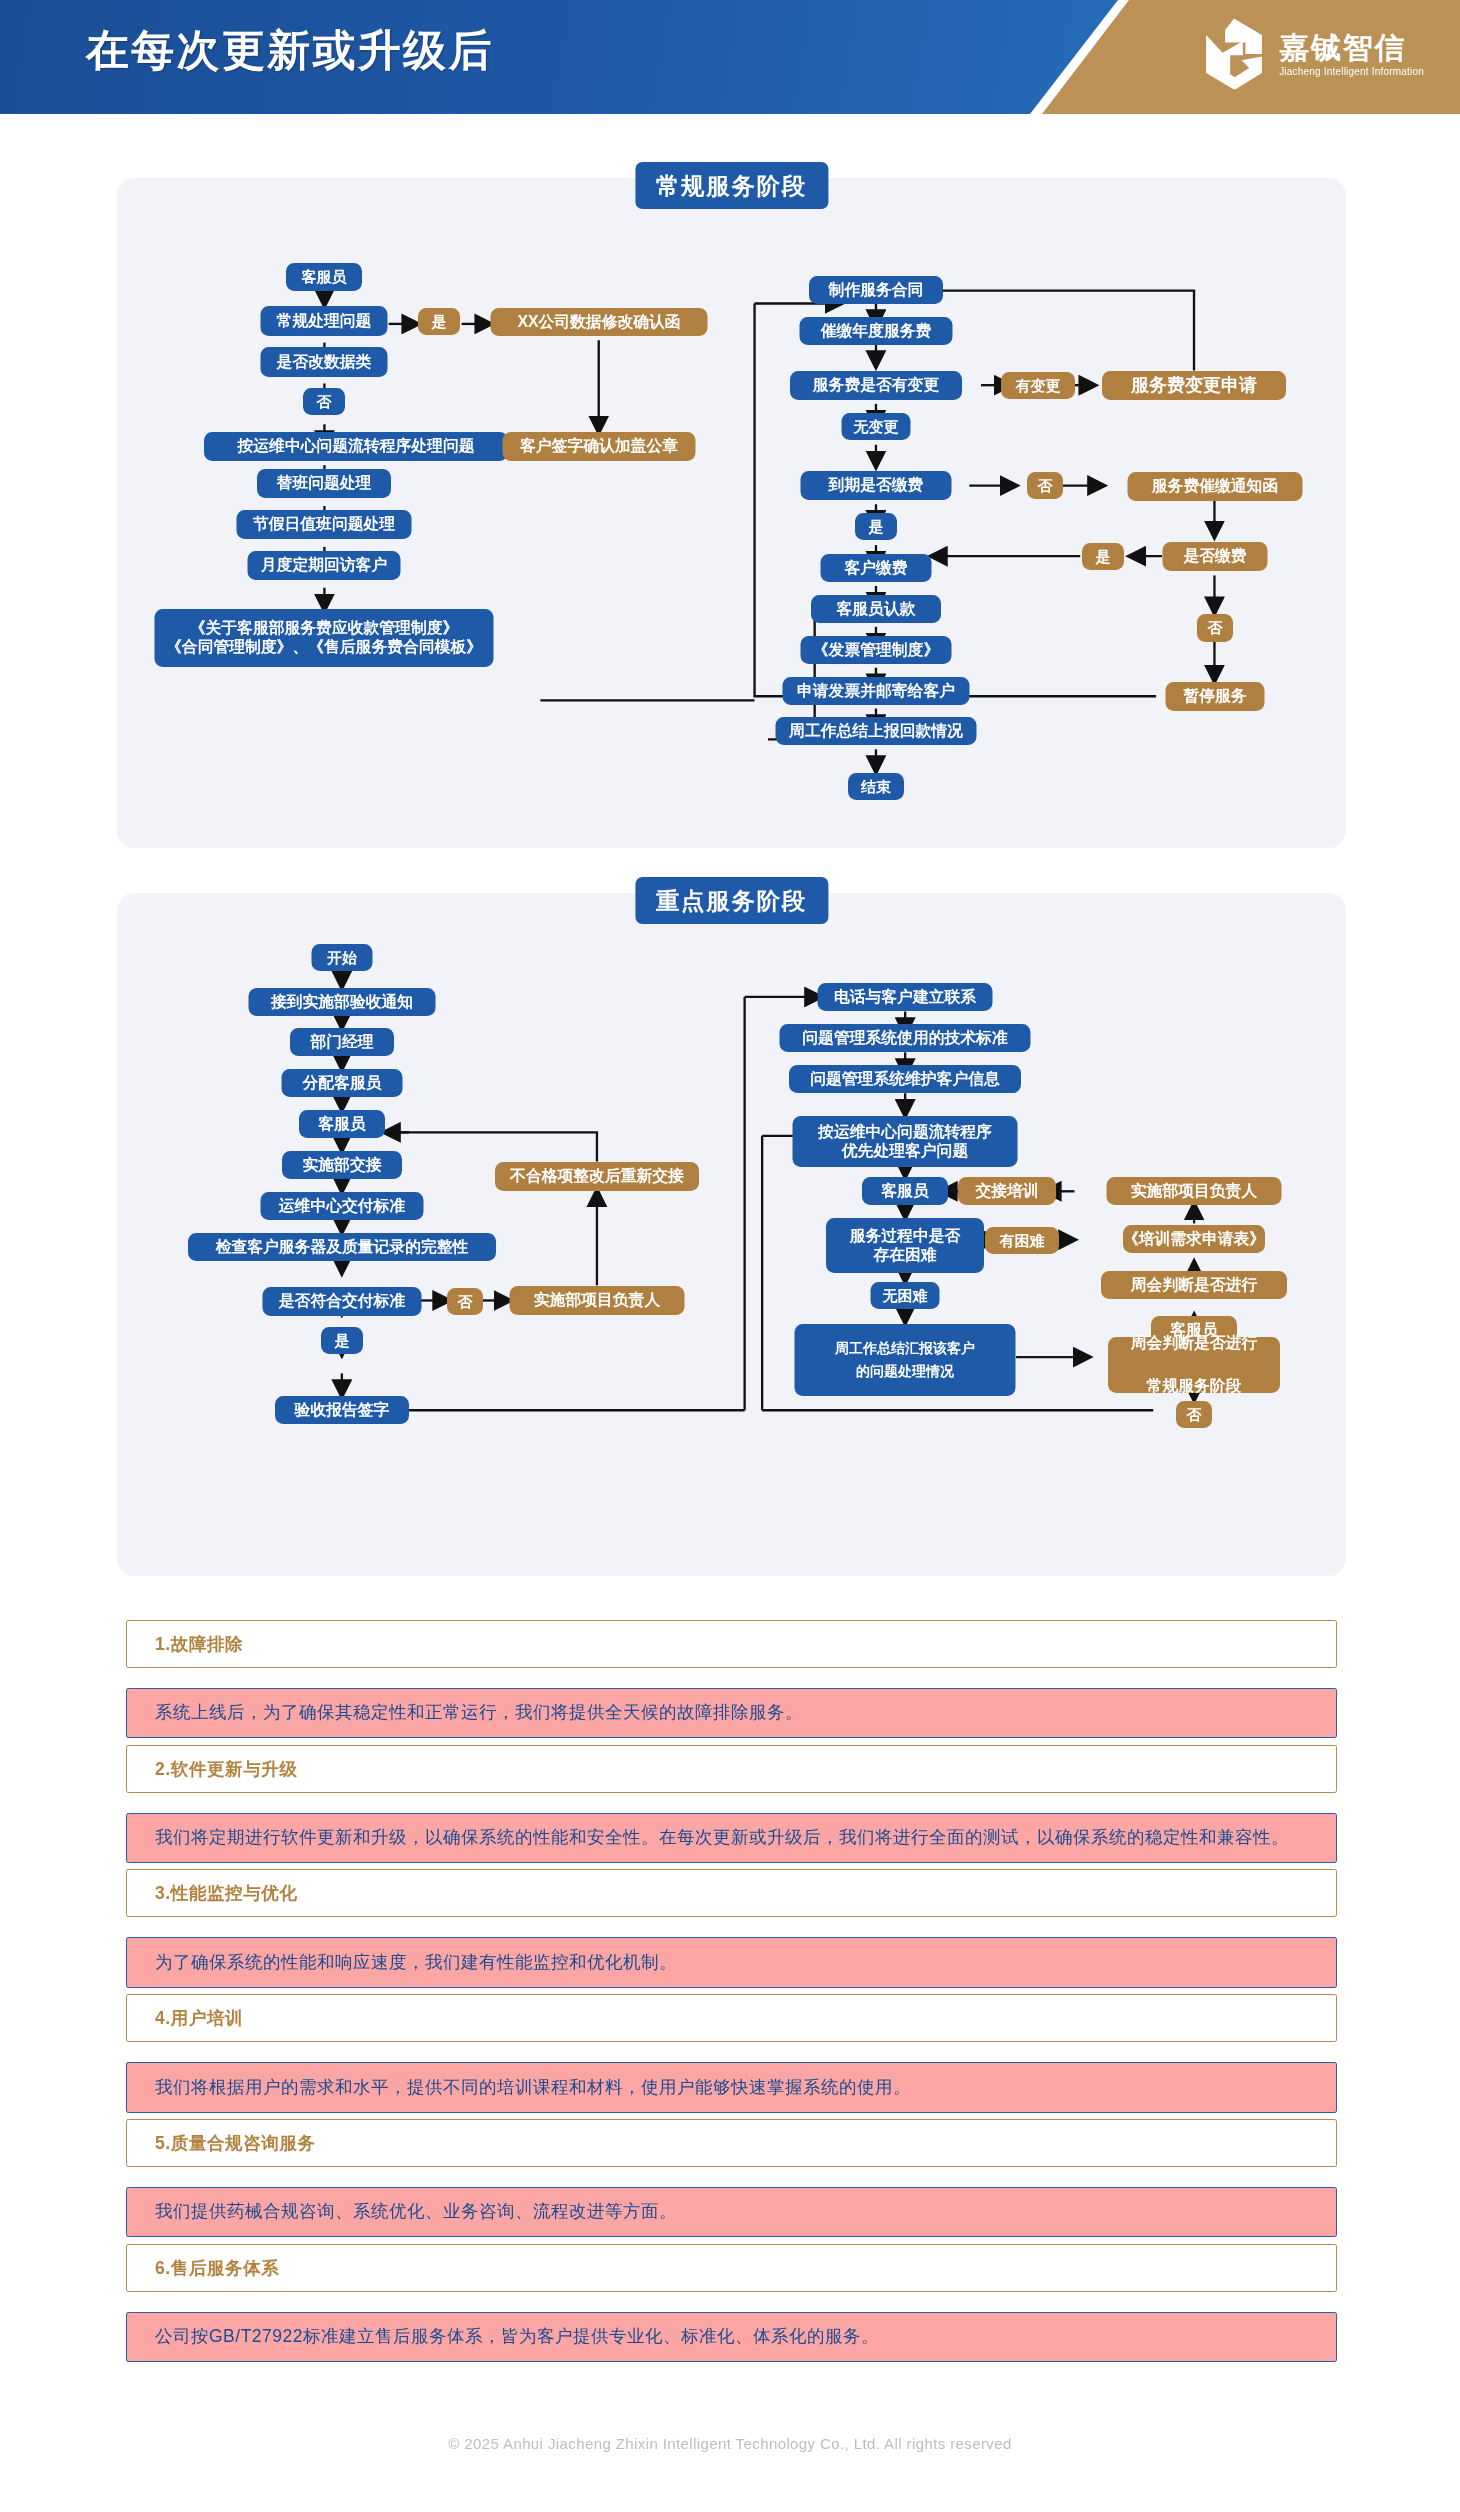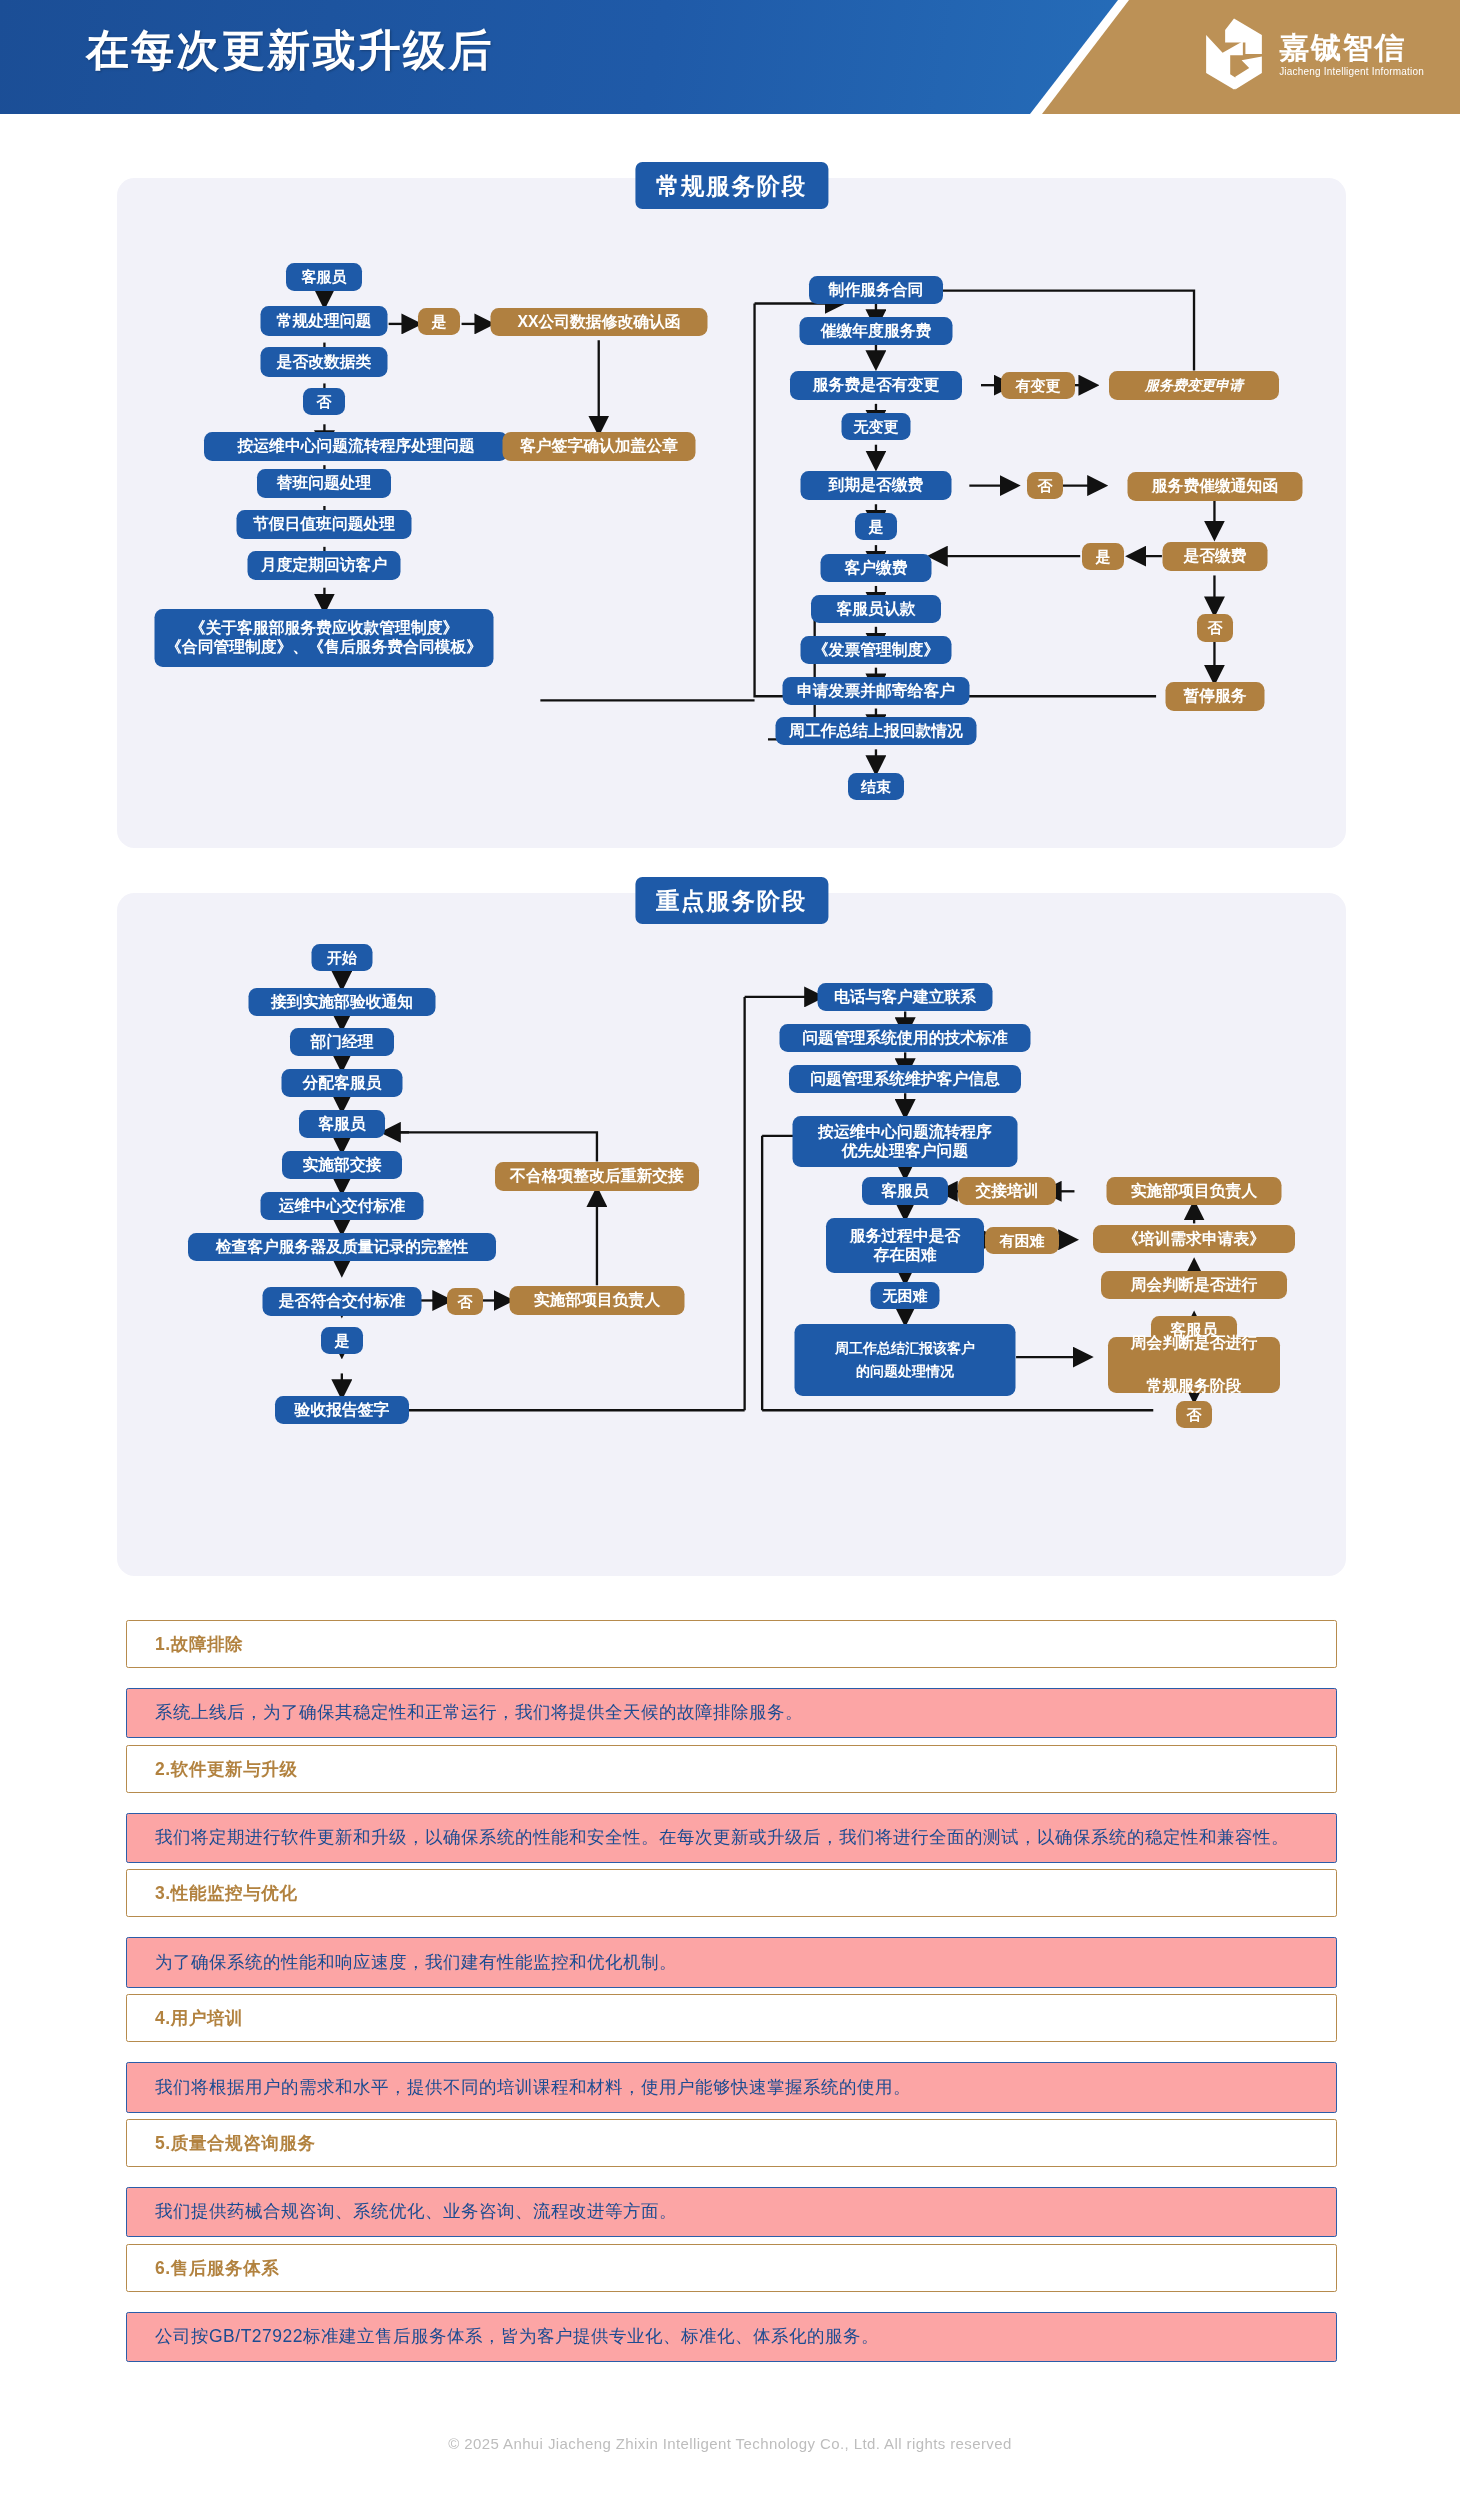--- a/index.html
+++ b/index.html
@@ -179,21 +179,21 @@
   <div class="node n-blue" style="left:207px; top:373px; width:153px; height:29px; font-size:15.8px;">月度定期回访客户</div>
   <div class="node n-blue" style="left:207px; top:431px; width:339px; height:58px; font-size:15.8px; flex-direction:column;">
     <span>《关于客服部服务费应收款管理制度》</span>
     <span>《合同管理制度》、《售后服务费合同模板》</span>
   </div>
 
   <div class="node n-blue" style="left:759px; top:98px; width:134px; height:28px; font-size:15.8px;">制作服务合同</div>
   <div class="node n-blue" style="left:759px; top:139px; width:153px; height:28px; font-size:15.8px;">催缴年度服务费</div>
   <div class="node n-blue" style="left:759px; top:193px; width:172px; height:29px; font-size:15.8px;">服务费是否有变更</div>
   <div class="node n-gold" style="left:921px; top:194px; width:74px; height:27px; font-size:15px;">有变更</div>
-  <div class="node n-gold" style="left:1077px; top:193px; width:170px; height:29px; font-size:14px;font-style:italic;">服务费变更申请</div>
+  <div class="node n-gold" style="left:1077px; top:193px; width:184px; height:29px; font-size:18px;">服务费变更申请</div>
   <div class="node n-blue" style="left:759px; top:235px; width:69px; height:27px; font-size:15px;">无变更</div>
   <div class="node n-blue" style="left:759px; top:293px; width:151px; height:29px; font-size:15.8px;">到期是否缴费</div>
   <div class="node n-gold" style="left:928px; top:294px; width:36px;  height:27px; font-size:15px;">否</div>
   <div class="node n-gold" style="left:1098px; top:294px; width:175px; height:29px; font-size:15.8px;">服务费催缴通知函</div>
   <div class="node n-blue" style="left:759px; top:335px; width:42px;  height:27px; font-size:15px;">是</div>
   <div class="node n-blue" style="left:759px; top:376px; width:111px; height:28px; font-size:15.8px;">客户缴费</div>
   <div class="node n-blue" style="left:759px; top:417px; width:130px; height:28px; font-size:15.8px;">客服员认款</div>
   <div class="node n-gold" style="left:986px; top:365px; width:42px;  height:27px; font-size:15px;">是</div>
   <div class="node n-gold" style="left:1098px; top:364px; width:105px; height:29px; font-size:15.8px;">是否缴费</div>
   <div class="node n-blue" style="left:759px; top:458px; width:151px; height:28px; font-size:15.8px;">《发票管理制度》</div>
@@ -282,21 +282,21 @@
   <div class="node n-blue" style="left:788px; top:90px; width:175px; height:28px; font-size:15.8px;">电话与客户建立联系</div>
   <div class="node n-blue" style="left:788px; top:131px; width:251px; height:28px; font-size:15.8px;">问题管理系统使用的技术标准</div>
   <div class="node n-blue" style="left:788px; top:172px; width:232px; height:28px; font-size:15.8px;">问题管理系统维护客户信息</div>
   <div class="node n-blue" style="left:788px; top:223px; width:225px; height:51px; font-size:15.8px; flex-direction:column;">
     <span>按运维中心问题流转程序</span>
     <span>优先处理客户问题</span>
   </div>
   <div class="node n-blue" style="left:788px; top:284px; width:86px; height:28px; font-size:15.8px;">客服员</div>
   <div class="node n-gold" style="left:890px; top:284px; width:98px; height:28px; font-size:15.8px;">交接培训</div>
   <div class="node n-gold" style="left:1077px; top:284px; width:175px; height:28px; font-size:15.8px;">实施部项目负责人</div>
-  <div class="node n-gold" style="left:1077px; top:332px; width:202px; height:28px; font-size:15.8px;">《培训需求申请表》</div>
+  <div class="node n-gold" style="left:1077px; top:332px; width:142px; height:28px; font-size:15.8px;">《培训需求申请表》</div>
   <div class="node n-blue" style="left:788px; top:325px; width:158px; height:55px; font-size:15.8px; flex-direction:column;">
     <span>服务过程中是否</span>
     <span>存在困难</span>
   </div>
   <div class="node n-gold" style="left:905px; top:334px; width:74px; height:27px; font-size:15px;">有困难</div>
   <div class="node n-gold" style="left:1077px; top:333px; width:0; height:0; opacity:0;"></div>
   <div class="node n-gold" style="left:1077px; top:378px; width:186px; height:28px; font-size:15.8px;">周会判断是否进行</div>
   <div class="node n-blue" style="left:788px; top:389px; width:69px; height:27px; font-size:15px;">无困难</div>
   <div class="node n-gold" style="left:1077px; top:423px; width:86px; height:28px; font-size:15.8px;">客服员</div>
   <div class="node n-blue" style="left:788px; top:431px; width:221px; height:72px; font-size:14px; flex-direction:column;gap:6px;">

